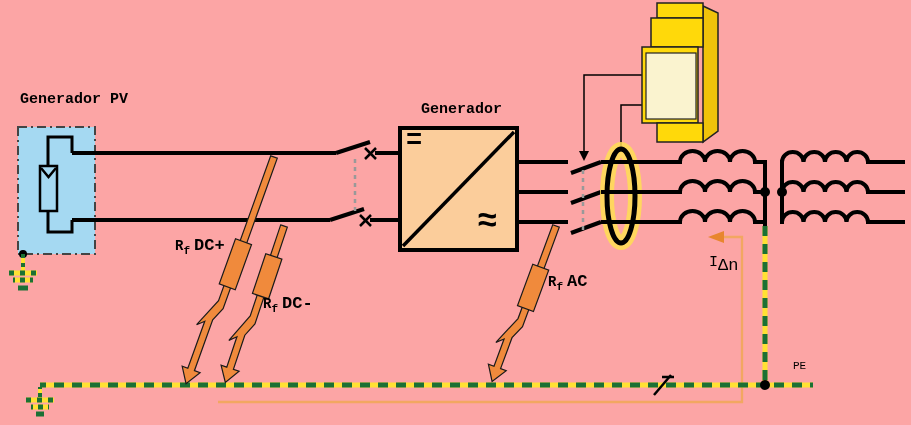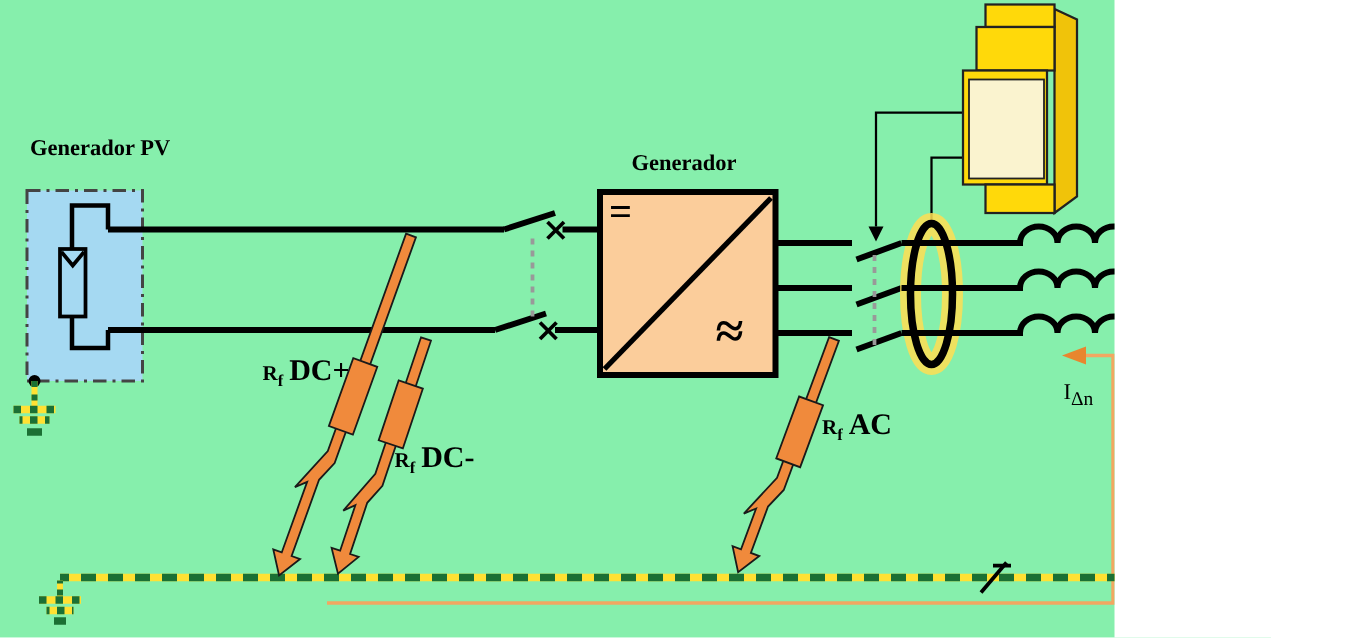--- a/index.html
+++ b/index.html
@@ -1,25 +1,25 @@
 <!DOCTYPE html>
 <html><head>
 <meta charset="utf-8">
 <style>
   html,body{margin:0;padding:0;background:#fff;}
-  .canvas{position:relative;width:743px;height:425px;background:#86efac;overflow:hidden;
-          font-family:Liberation Serif, serif;}
+  .canvas{position:relative;width:911px;height:425px;background:#fca5a5;overflow:hidden;
+          font-family:Liberation Mono, monospace;}
   .canvas svg{position:absolute;left:0;top:0;}
   .label{position:absolute;color:#000;white-space:nowrap;line-height:1;}
   .b15{font-size:15px;font-weight:700;}
   .rf{font-size:14px;font-weight:700;}
   .rf .sub{font-size:11px;vertical-align:-4px;}
-  .rf .rest{font-size:20px;margin-left:4px;}
+  .rf .rest{font-size:17px;margin-left:4px;}
   .idn{font-size:15px;font-weight:400;}
-  .idn .sub{font-size:13px;vertical-align:-4px;}
+  .idn .sub{font-size:17px;vertical-align:-4px;}
   .pe{font-size:11px;font-weight:400;}
   .dcsym{position:absolute;left:406px;top:126px;font-size:27px;font-weight:700;color:#000;}
   .acsym{position:absolute;left:477px;top:203px;font-size:34px;font-weight:700;color:#000;}
 </style>
 </head>
 <body>
 
 <div class="canvas">
 
 <svg width="911" height="425" viewBox="0 0 911 425">

